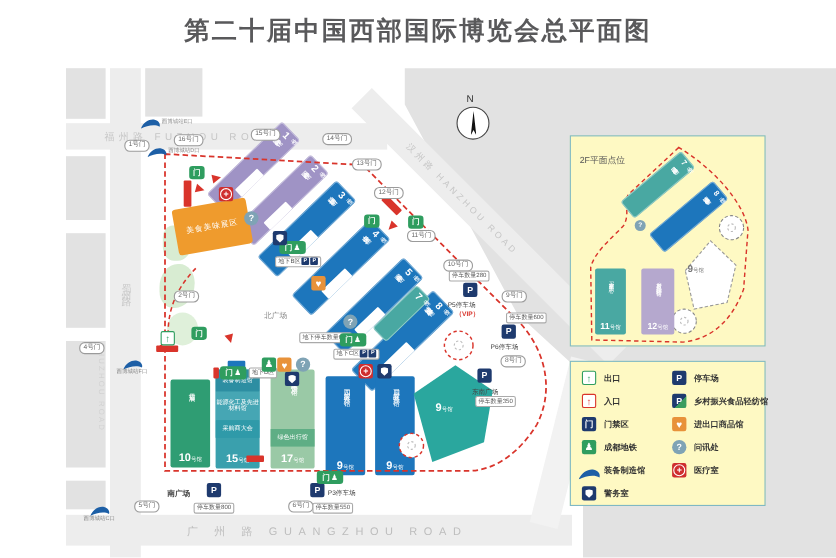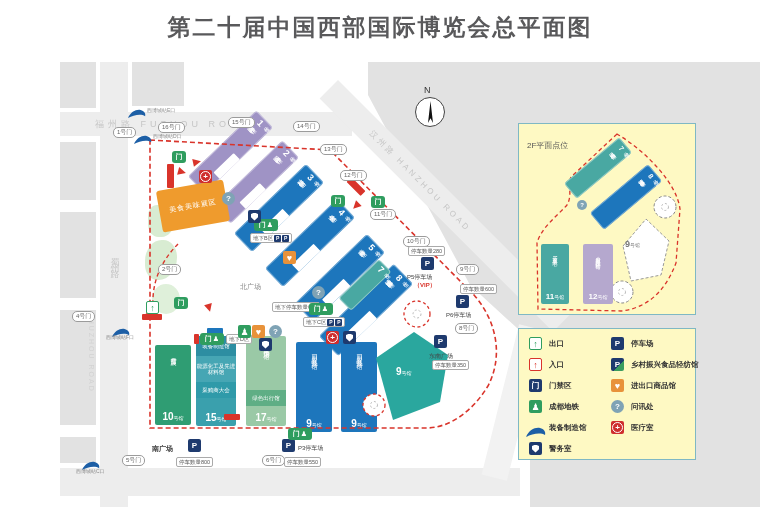--- a/index.html
+++ b/index.html
@@ -80,20 +80,21 @@
   <div class="road" style="left:60px;top:112px;width:292px;height:24px;z-index:1"></div>
   <div class="road" style="left:60px;top:468px;width:460px;height:28px;z-index:1"></div>
   <div class="road" style="left:338px;top:80px;width:330px;height:26px;transform:rotate(45deg);transform-origin:0 0;z-index:1">
     <span class="rlabel" style="position:absolute;left:60px;top:8px;font-size:8px;letter-spacing:3px">汉州路 HANZHOU ROAD</span>
   </div>
   <div class="road" style="left:500px;top:325px;width:26px;height:155px;transform:rotate(14deg);background:#f2f2f2;z-index:1"></div>
 
   <span class="rlabel abs" style="left:95px;top:118px;z-index:2">福州路 FUZHOU ROAD</span>
   <span class="rlabel abs vcol" style="left:108px;top:250px;letter-spacing:6px;font-size:9px;z-index:2">蜀州路</span>
   <span class="rlabel abs vcol" style="left:88px;top:312px;font-size:7px;letter-spacing:2px;z-index:2;color:#d2d2d2">SHUZHOU ROAD</span>
+  <span class="rlabel abs" style="left:170px;top:476px;font-size:10px;letter-spacing:6px;z-index:2;color:#bdbdbd">广 州 路  GUANGZHOU ROAD</span>
 
   <div class="block" style="left:60px;top:62px;width:36px;height:46px;z-index:1"></div>
   <div class="block" style="left:60px;top:142px;width:36px;height:58px;z-index:1"></div>
   <div class="block" style="left:60px;top:212px;width:36px;height:86px;z-index:1"></div>
   <div class="block" style="left:60px;top:310px;width:36px;height:115px;z-index:1"></div>
   <div class="block" style="left:60px;top:437px;width:36px;height:26px;z-index:1"></div>
   <div class="block" style="left:132px;top:62px;width:52px;height:44px;z-index:1"></div>
 
   <div class="abs" style="left:148px;top:205px;width:26px;height:32px;background:#d8ecd2;border-radius:40% 60% 55% 45%;z-index:2"></div>
   <div class="abs" style="left:145px;top:240px;width:32px;height:40px;background:#d8ecd2;border-radius:55% 45% 60% 40%;z-index:2"></div>

